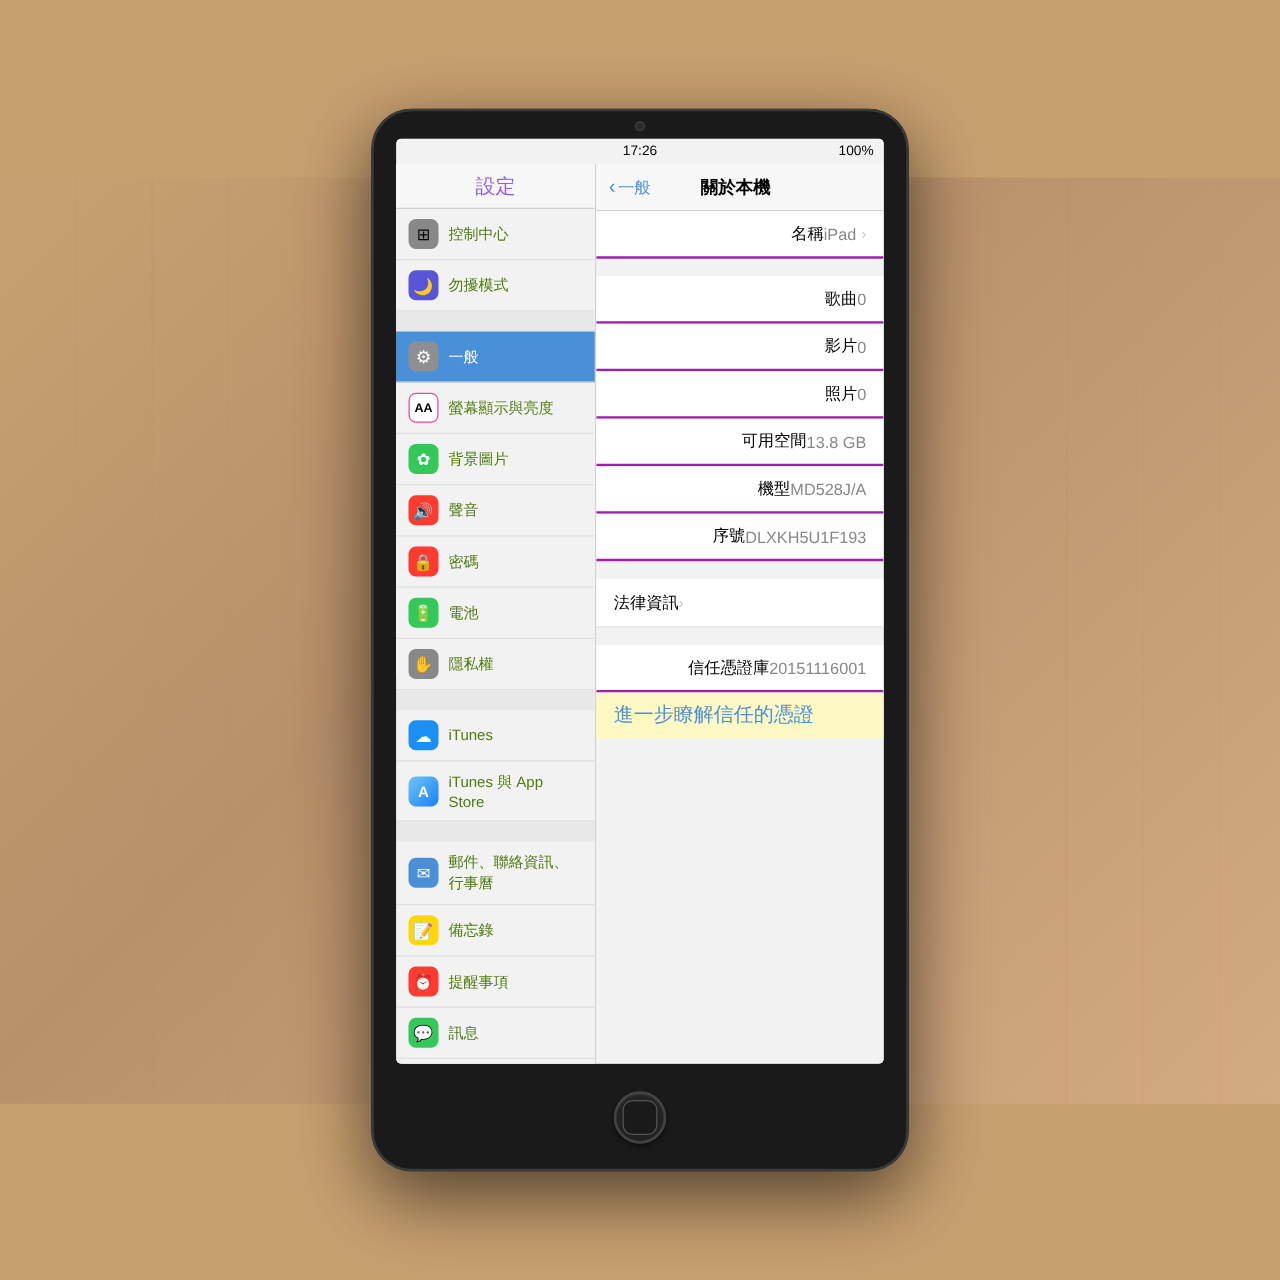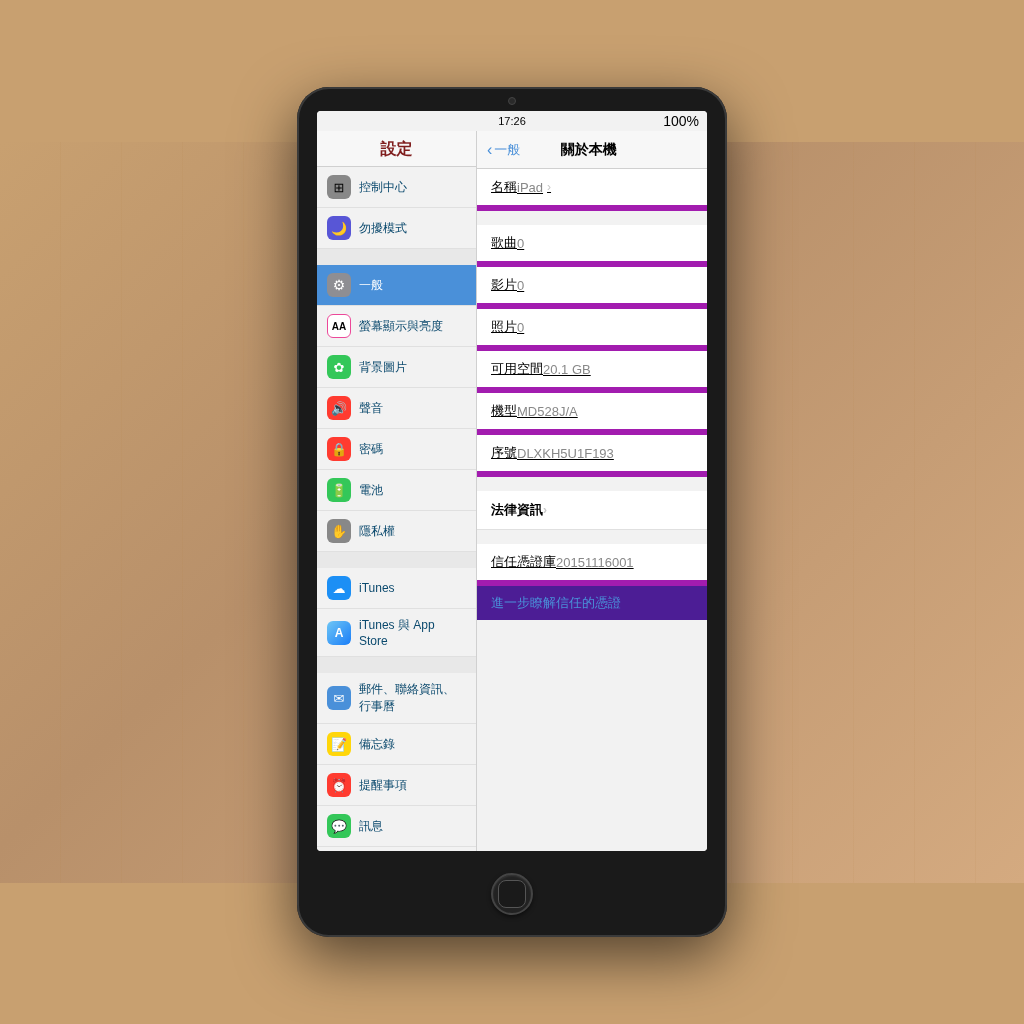--- a/index.html
+++ b/index.html
@@ -85,21 +85,21 @@
     .status-time {
       font-size: 11px;
       font-weight: 500;
       color: #000;
     }
     .status-right {
       position: absolute;
       right: 8px;
       display: flex;
       gap: 4px;
-      font-size: 14px;
+      font-size: 11px;
       color: #000;
     }
 
     
     .split-view {
       display: flex;
       flex: 1;
       overflow: hidden;
     }
 
@@ -108,22 +108,22 @@
       width: 160px;
       background: #f2f2f2;
       border-right: 1px solid #d0d0d0;
       overflow-y: auto;
       flex-shrink: 0;
     }
 
     .sidebar-header {
       padding: 8px 12px 6px;
       font-size: 16px;
-      font-weight: 700;
-      color: #7f1d1d;
+      font-weight: 400;
+      color: #8b5cf6;
       text-align: center;
       background: #f7f7f7;
       border-bottom: 1px solid #d0d0d0;
     }
 
     .sidebar-item {
       display: flex;
       align-items: center;
       padding: 8px 10px;
       border-bottom: 1px solid #e0e0e0;
@@ -145,21 +145,21 @@
       border-radius: 6px;
       flex-shrink: 0;
       display: flex;
       align-items: center;
       justify-content: center;
       font-size: 13px;
     }
 
     .item-label {
       font-size: 12px;
-      color: #0c4a6e;
+      color: #4d7c0f;
     }
 
     .sidebar-group-gap {
       height: 16px;
       background: #e8e8e8;
     }
 
     
     .detail-panel {
       flex: 1;
@@ -193,26 +193,25 @@
       font-size: 14px;
       font-weight: 600;
       color: #000;
       margin-right: 40px;
     }
 
     
     .detail-row {
       display: flex;
       align-items: center;
-      justify-content: flex-start;
+      justify-content: flex-end;
       padding: 9px 14px;
       background: #fff;
-      border-bottom: 6px solid #a21caf;
+      border-bottom: 2px solid #a21caf;
       min-height: 38px;
-      text-decoration: underline;
     }
 
     .detail-row.section-start {
       margin-top: 14px;
     }
 
     .row-label {
       font-size: 13px;
       color: #000;
     }
@@ -231,28 +230,27 @@
     }
 
     .legal-row {
       display: flex;
       align-items: center;
       justify-content: flex-start;
       padding: 10px 14px;
       background: #fff;
       border-bottom: 1px solid #e0e0e0;
       margin-top: 14px;
-      font-weight: bold;
     }
 
     .trust-link {
       color: #4a90d9;
-      font-size: 13px;
+      font-size: 16px;
       padding: 8px 14px;
-      background: #4c1d95;
+      background: #fef9c3;
       display: block;
     }
 
     
     .home-button-area {
       flex: 1;
       display: flex;
       align-items: center;
       justify-content: center;
     }
@@ -412,21 +410,21 @@
           </div>
 
           <div class="detail-row">
             <span class="row-label">照片</span>
             <span class="row-value">0</span>
           </div>
 
 
           <div class="detail-row">
             <span class="row-label">可用空間</span>
-            <span class="row-value">20.1 GB</span>
+            <span class="row-value">13.8 GB</span>
           </div>
 
 
           <div class="detail-row">
             <span class="row-label">機型</span>
             <span class="row-value">MD528J/A</span>
           </div>
 
           <div class="detail-row">
             <span class="row-label">序號</span>

